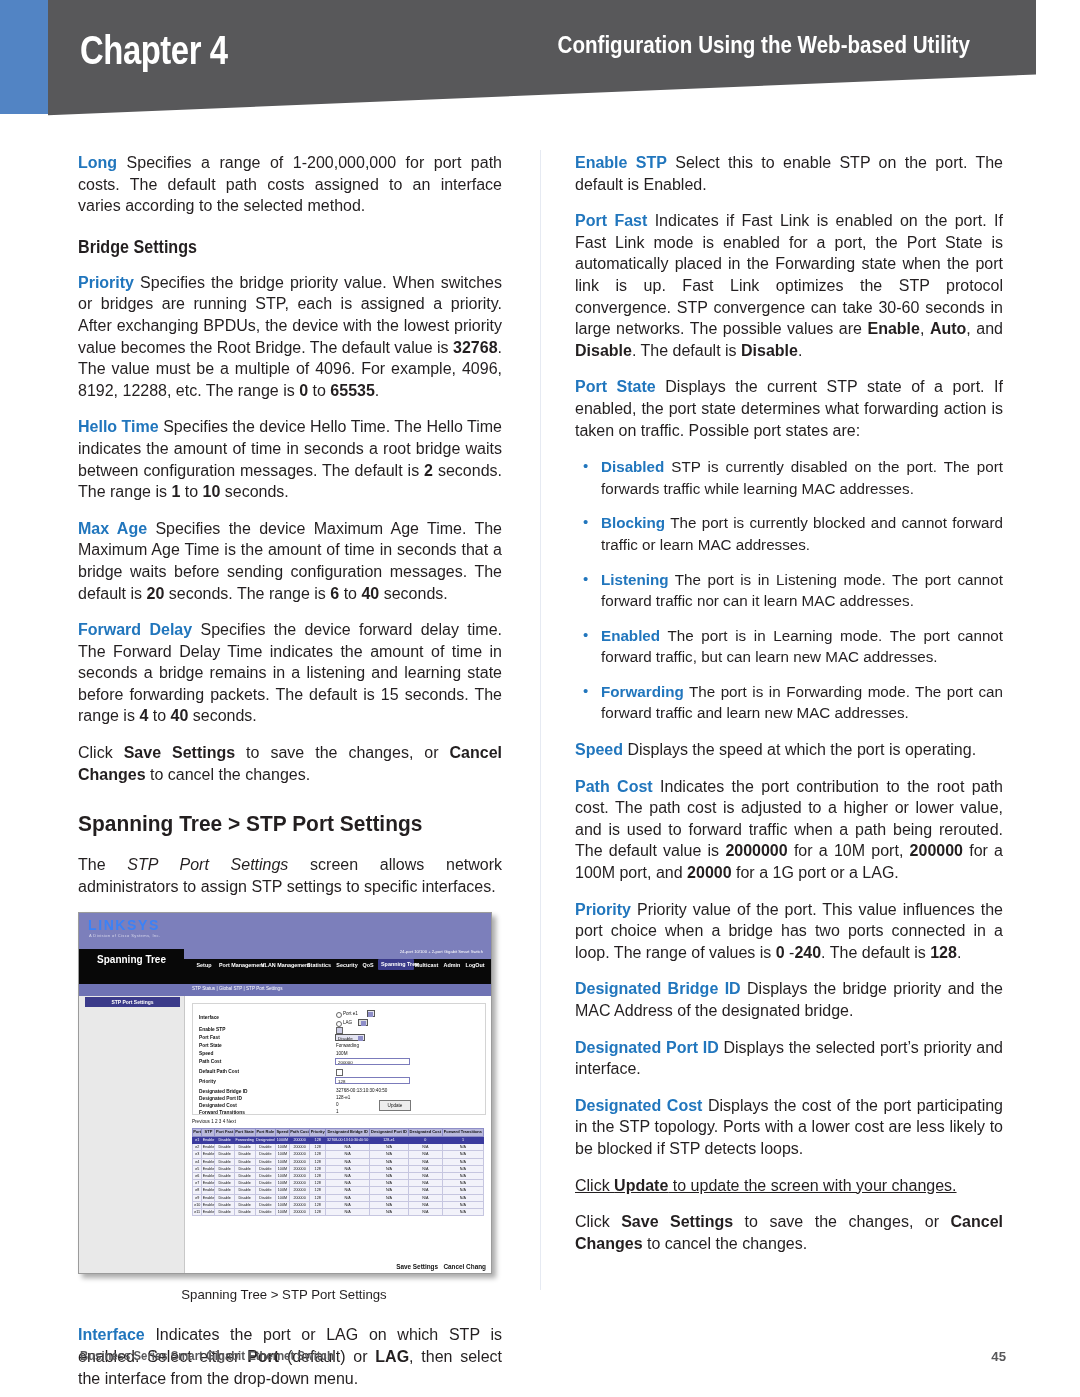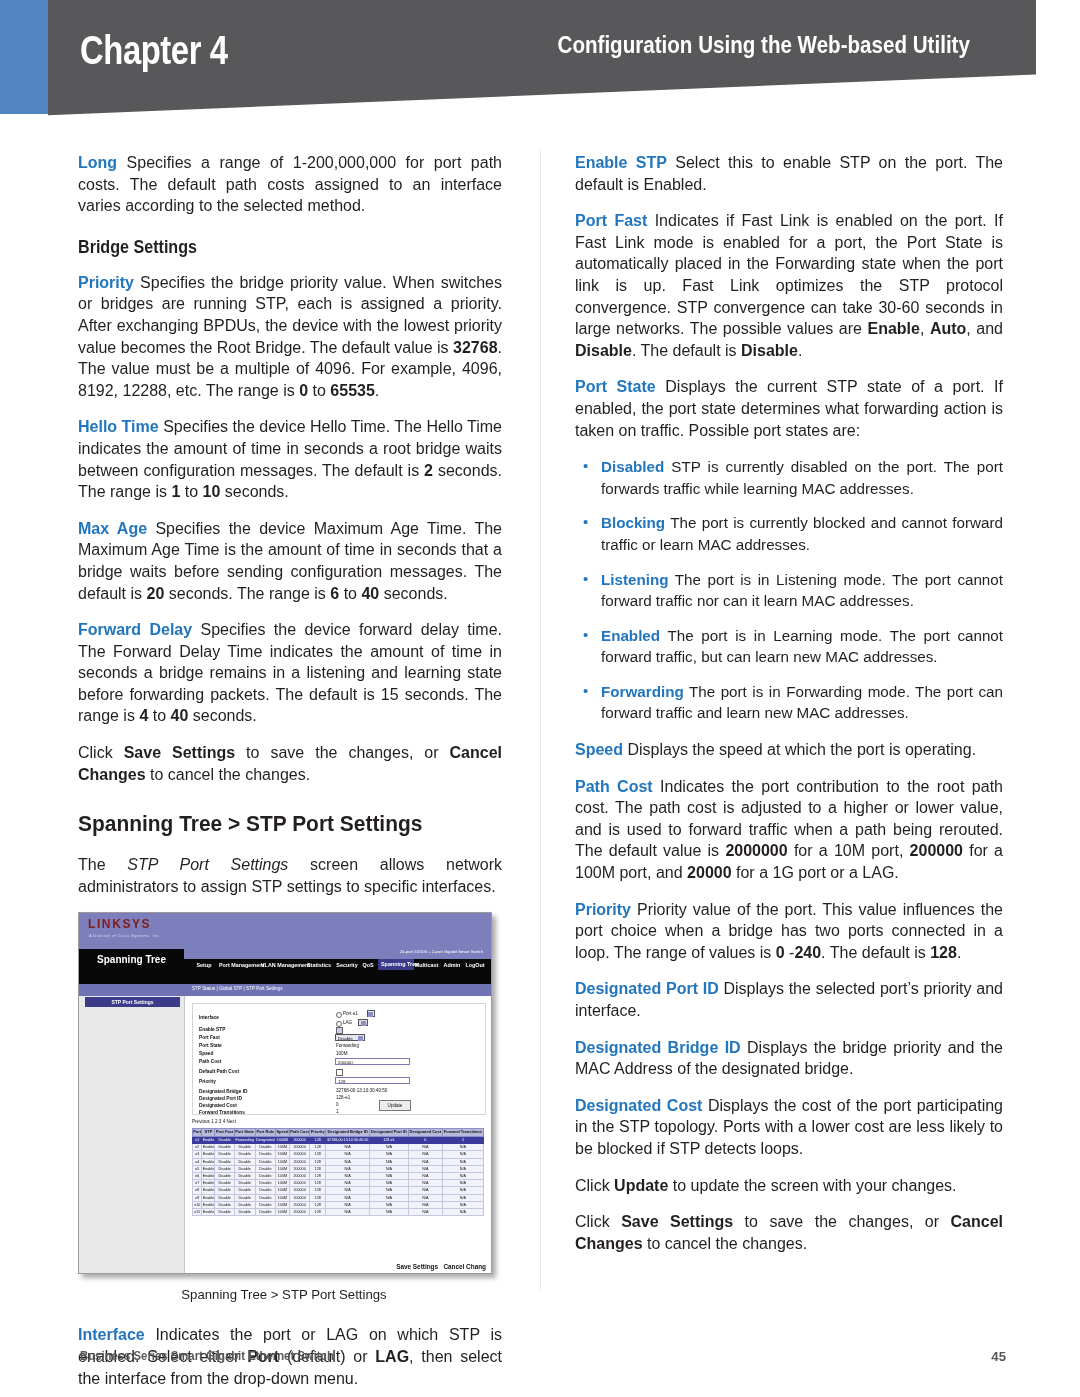--- a/index.html
+++ b/index.html
@@ -28,21 +28,21 @@
   
   #col-left{position:absolute;left:78px;top:152px;width:424px;}
   #col-right{position:absolute;left:575px;top:152px;width:428px;}
   #col-divider{position:absolute;left:540px;top:150px;width:1px;height:1140px;background:#e6eaf2;}
 
   p.para{
     margin:0 0 15px 0;font-size:16px;line-height:21.6px;
     text-align:justify;text-justify:inter-word;color:#231f20;
   }
   p.para.last{margin-bottom:0;}
-  p.noj{text-align:left;}
+  p.noj{text-align:left;text-decoration:underline;}
   .kw{color:#2176bd;font-weight:bold;}
   .b{font-weight:bold;}
   .it{font-style:italic;}
 
   h3.subhead{
     margin:20px 0 14px 0;font-size:17.5px;font-weight:bold;color:#231f20;
     transform:scaleX(0.92);transform-origin:left center;white-space:nowrap;
   }
   h2.sechead{
     margin:26px 0 17px 0;font-size:22.5px;font-weight:bold;color:#231f20;
@@ -61,21 +61,21 @@
 
   
   #figure{margin:14px 0 0 0;}
   #shot{
     position:relative;width:412px;height:360px;background:#ffffff;
     border:1px solid #9b9b9b;box-shadow:4px 4px 5px rgba(0,0,0,0.33);
     overflow:hidden;font-family:"Liberation Sans", sans-serif;
   }
   #shot-brandbar{position:absolute;left:0;top:0;width:412px;height:33px;background:#7c7fbb;}
   #shot-logo{
-    position:absolute;left:9px;top:4px;font-size:12px;font-weight:bold;color:#7f1d1d;
+    position:absolute;left:9px;top:4px;font-size:14px;font-weight:bold;color:#3b82f6;
     letter-spacing:1.6px;font-family:"Liberation Sans", sans-serif;
   }
   #shot-logo-sub{
     position:absolute;left:10px;top:20px;font-size:4px;color:#d8d8ec;letter-spacing:.4px;
     white-space:nowrap;
   }
   #shot-navbar{position:absolute;left:0;top:33px;width:412px;height:38px;background:#7c7fbb;}
   #shot-model{
     position:absolute;right:8px;top:36px;font-size:4.2px;color:#ffffff;white-space:nowrap;
   }
@@ -443,23 +443,23 @@
     <li><span class="kw">Forwarding</span><span>  The port is in Forwarding mode. The port can forward traffic and learn new MAC addresses.</span></li>
   </ul>
 
   <p class="para"><span class="kw">Speed</span><span>  Displays the speed at which the port is operating.</span></p>
 
   <p class="para"><span class="kw">Path Cost</span><span>  Indicates the port contribution to the root path cost. The path cost is adjusted to a higher or lower value, and is used to forward traffic when a path being rerouted. The default value is </span><span class="b">2000000</span><span> for a 10M port, </span><span class="b">200000</span><span> for a 100M port, and </span><span class="b">20000</span><span> for a 1G port or a LAG.</span></p>
 
 
   <p class="para"><span class="kw">Priority</span><span>  Priority value of the port. This value influences the port choice when a bridge has two ports connected in a loop. The range of values is </span><span class="b">0</span><span> -</span><span class="b">240</span><span>. The default is </span><span class="b">128</span><span>.</span></p>
 
+  <p class="para"><span class="kw">Designated Bridge ID</span><span>  Displays the bridge priority and the MAC Address of the designated bridge.</span></p>
+
   <p class="para"><span class="kw">Designated Port ID</span><span>  Displays the selected port’s priority and interface.</span></p>
-
-  <p class="para"><span class="kw">Designated Bridge ID</span><span>  Displays the bridge priority and the MAC Address of the designated bridge.</span></p>
 
   <p class="para"><span class="kw">Designated Cost</span><span> Displays the cost of the port participating in the STP topology. Ports with a lower cost are less likely to be blocked if STP detects loops.</span></p>
 
 
   <p class="para noj"><span>Click </span><span class="b">Update</span><span> to update the screen with your changes.</span></p>
 
   <p class="para last"><span>Click </span><span class="b">Save Settings</span><span> to save the changes, or </span><span class="b">Cancel Changes</span><span> to cancel the changes.</span></p>
 </div>
 
 <div id="footer">

